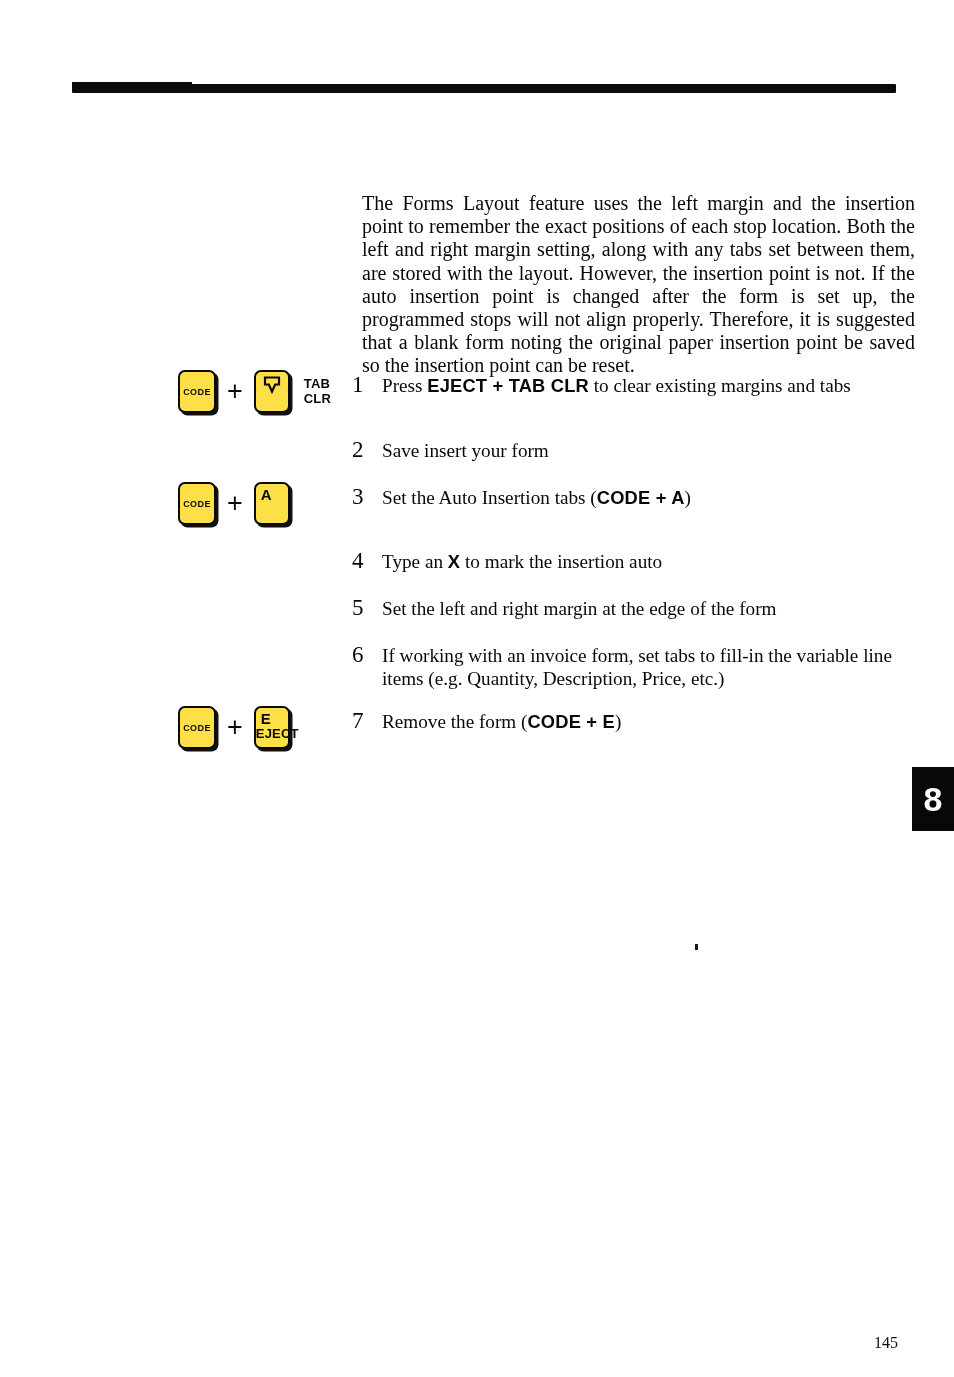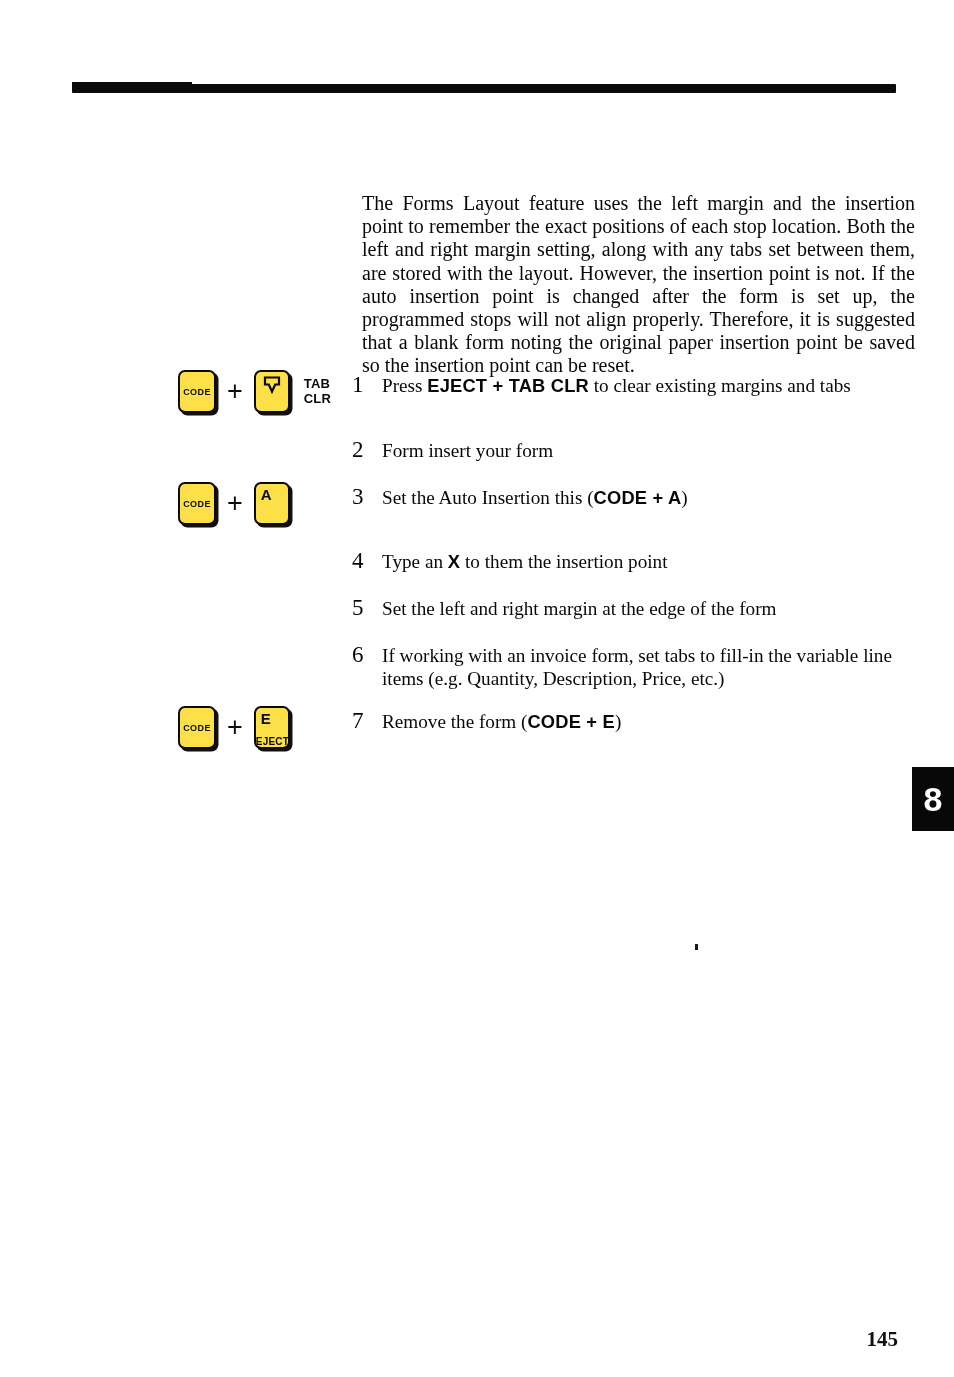--- a/index.html
+++ b/index.html
@@ -164,25 +164,25 @@
     font-family: "Liberation Sans", "DejaVu Sans", sans-serif;
     font-weight: bold;
     font-size: 15px;
     line-height: 15px;
     color: #0a0a0a;
   }
   .key-sub {
     position: absolute;
     left: 0;
     right: 0;
-    bottom: 0;
+    bottom: 6px;
     text-align: center;
     font-family: "Liberation Sans", "DejaVu Sans", sans-serif;
     font-weight: bold;
-    font-size: 10px;
+    font-size: 13px;
     letter-spacing: 0.2px;
     color: #0a0a0a;
   }
 
   .key-arrow {
     position: absolute;
     left: 50%;
     top: 4px;
     transform: translateX(-50%);
     width: 20px;
@@ -229,23 +229,22 @@
     font-size: 34px;
     color: #ffffff;
     line-height: 34px;
   }
 
   
   .page-number {
     position: absolute;
     right: 56px;
     bottom: 25px;
-    font-size: 21px;
+    font-size: 16px;
     color: #101010;
-    font-weight: bold;
   }
 
   
   .speck {
     position: absolute;
     left: 695px;
     top: 944px;
     width: 3px;
     height: 6px;
     background: #1a1a1a;
@@ -297,31 +296,31 @@
 
   <div class="steps">
 
     <div class="step s1">
       <div class="step-num">1</div>
       <div class="step-text"><span>Press </span><span class="kb">EJECT + TAB CLR</span><span> to clear existing margins and tabs</span></div>
     </div>
 
     <div class="step s2">
       <div class="step-num">2</div>
-      <div class="step-text"><span>Form insert your form</span></div>
+      <div class="step-text"><span>Save insert your form</span></div>
     </div>
 
     <div class="step s3">
       <div class="step-num">3</div>
-      <div class="step-text"><span>Set the Auto Insertion this (</span><span class="kb">CODE + A</span><span>)</span></div>
+      <div class="step-text"><span>Set the Auto Insertion tabs (</span><span class="kb">CODE + A</span><span>)</span></div>
     </div>
 
     <div class="step s4">
       <div class="step-num">4</div>
-      <div class="step-text"><span>Type an </span><span class="kb">X</span><span> to them the insertion point</span></div>
+      <div class="step-text"><span>Type an </span><span class="kb">X</span><span> to mark the insertion auto</span></div>
     </div>
 
     <div class="step s5">
       <div class="step-num">5</div>
       <div class="step-text"><span>Set the left and right margin at the edge of the form</span></div>
     </div>
 
     <div class="step s6">
       <div class="step-num">6</div>
       <div class="step-text"><span>If working with an invoice form, set tabs to fill-in the variable line items (e.g. Quantity, Description, Price, etc.)</span></div>

